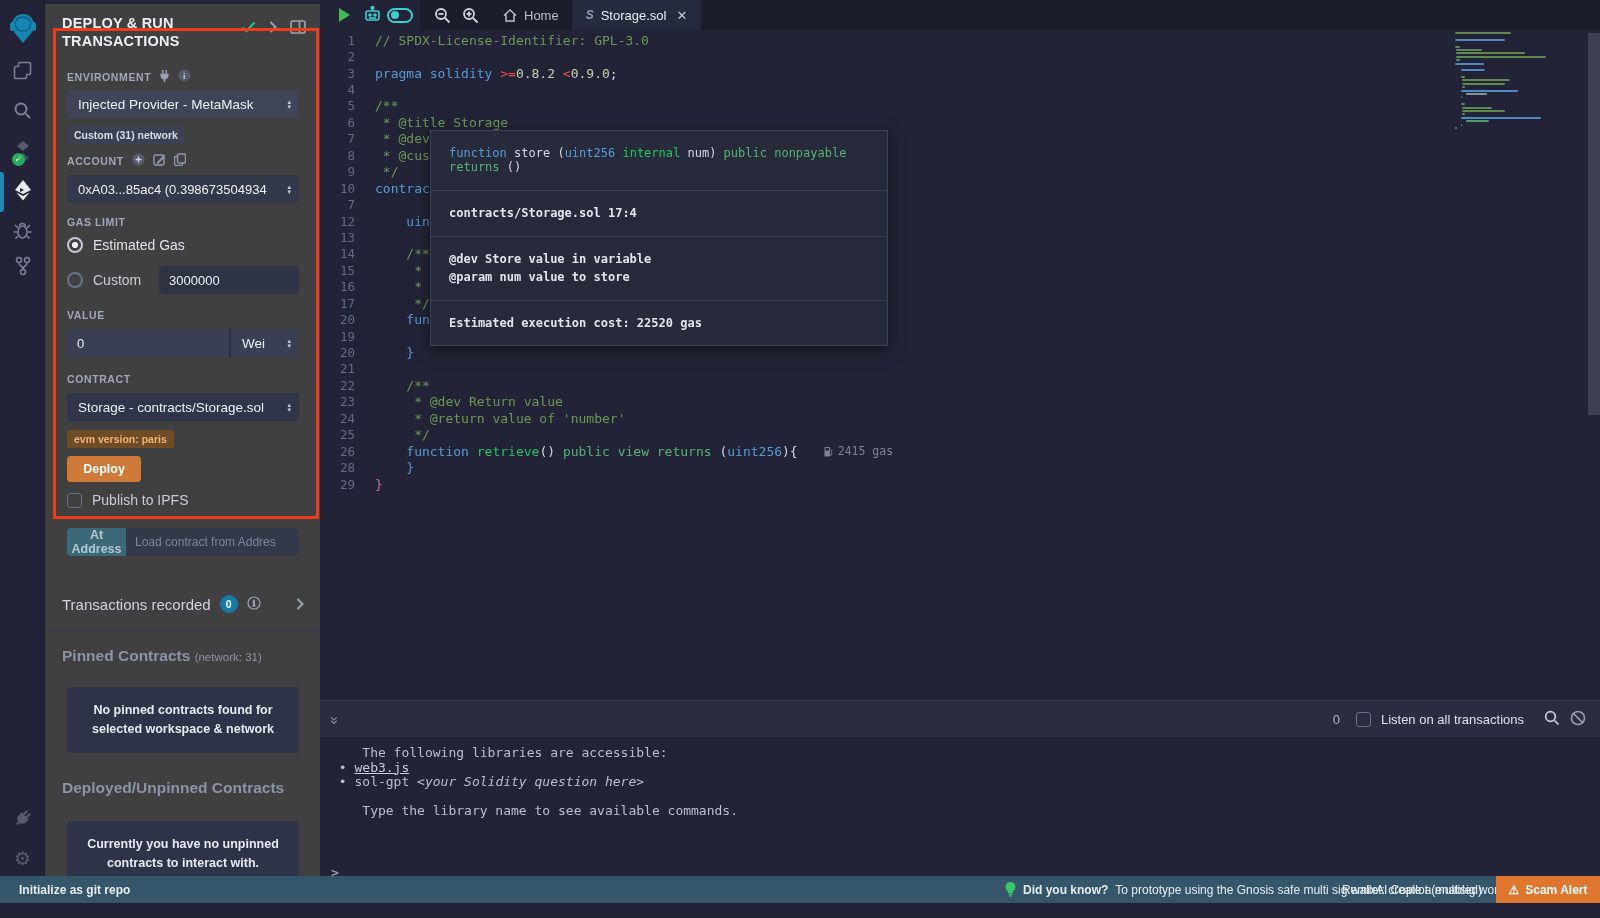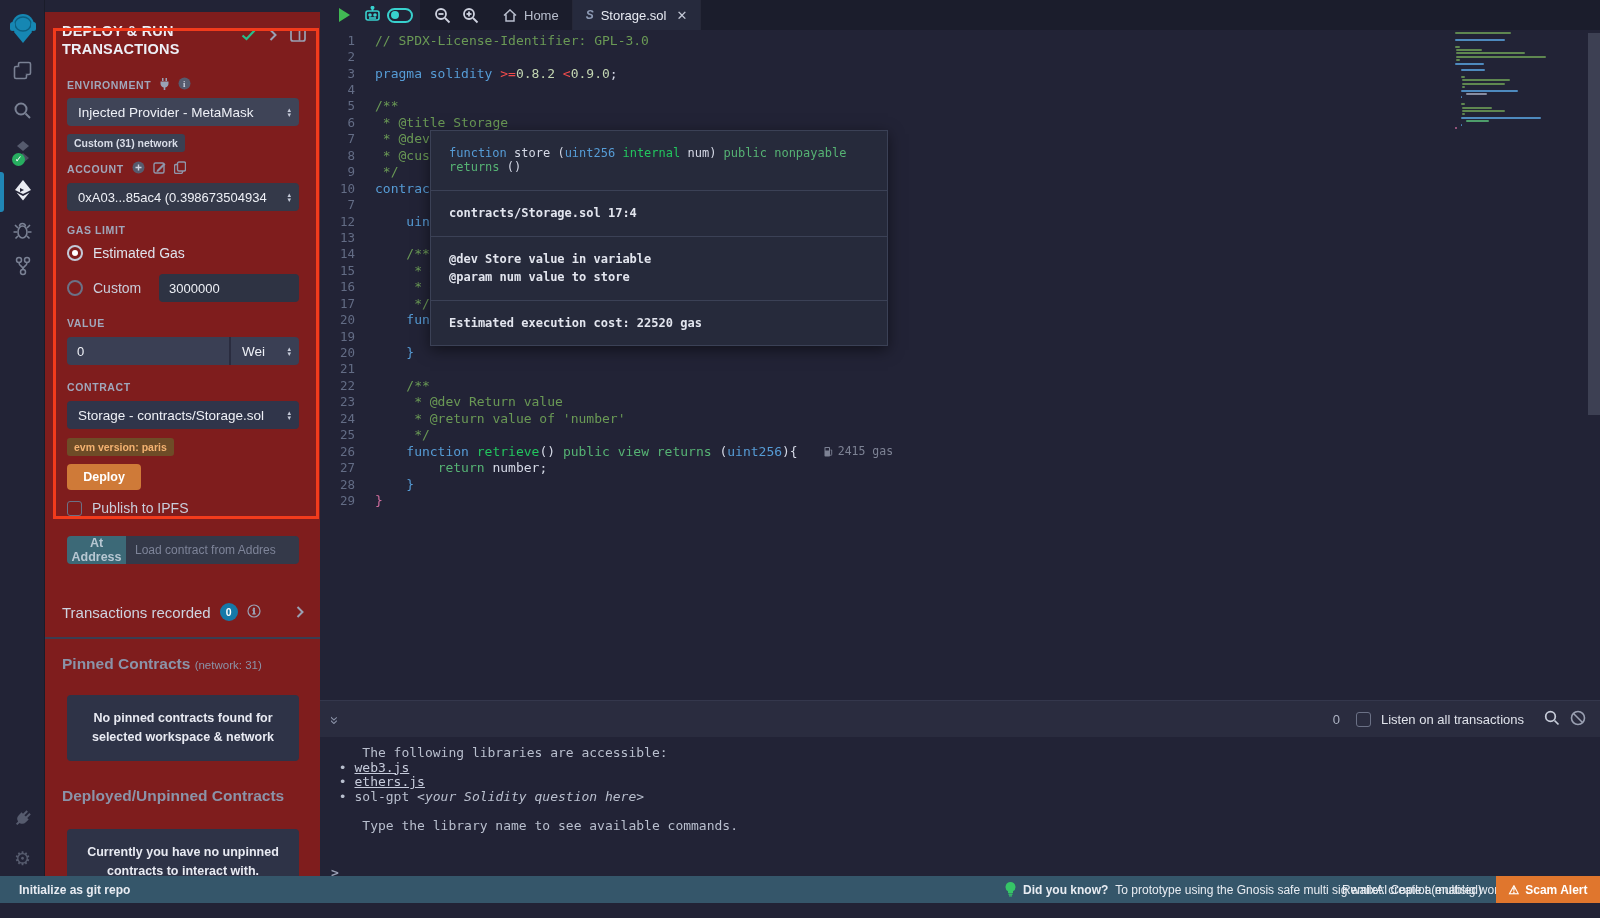--- a/index.html
+++ b/index.html
@@ -9,21 +9,21 @@
     background:#222336; font-family:"Liberation Sans",sans-serif;
     color:#d5d9e6; font-size:13px;
   }
   
   .rail { position:absolute; left:0; top:0; width:45px; height:876px; background:#222336; border-right:1px solid #1a1c2a; z-index:5; }
   .rail-item { position:absolute; left:0; width:45px; height:36px; display:flex; align-items:center; justify-content:center; color:#7a8194; }
   .rail-item svg { display:block; }
   .rail-active-bar { position:absolute; left:0; top:172px; width:4px; height:40px; background:#2086b5; border-radius:0 3px 3px 0; }
   .badge-dot { position:absolute; width:13px; height:13px; border-radius:50%; background:#27ae60; color:#fff; font-size:9px; display:flex; align-items:center; justify-content:center; }
   
-  .side { position:absolute; left:45px; top:12px; width:275px; height:876px; background:#7f1d1d; z-index:4; }
+  .side { position:absolute; left:45px; top:4px; width:275px; height:876px; background:#404040; z-index:4; }
   .panel-head { display:flex; align-items:flex-start; padding:10px 14px 0 17px; }
   .panel-title { font-size:14.5px; font-weight:bold; color:#edeff6; line-height:1.25; letter-spacing:.2px; width:160px; }
   .panel-head-icons { display:flex; gap:13px; margin-left:auto; margin-top:6px; align-items:center; color:#9aa1b4; }
   .red-rect { position:absolute; left:8px; top:28px; width:266px; height:491px; border:3px solid #f23b1c; z-index:60; pointer-events:none; }
   .grp { margin:0 0 0 22px; width:232px; }
   .lbl { font-size:10.5px; letter-spacing:.6px; color:#a0a7bb; font-weight:bold; display:flex; align-items:center; gap:8px; }
   .sel { height:28px; border-radius:4px; display:flex; align-items:center; padding:0 8px 0 11px; color:#eef0f6; font-size:13.5px; white-space:nowrap; overflow:hidden; }
   .caret { margin-left:auto; display:flex; flex-direction:column; line-height:5px; font-size:7px; color:#c6cbd9; padding-left:4px; }
   .badge { display:inline-block; background:#3b4052; color:#d8dce7; font-size:10.5px; font-weight:bold; border-radius:3px; padding:3px 7px; }
   .radio { width:16px; height:16px; border-radius:50%; border:2px solid #c3c8d6; display:inline-flex; align-items:center; justify-content:center; flex:none; }
@@ -472,24 +472,20 @@
             <span class="line-num">26</span>
             <span class="line-code"><span class="tk-w">    </span><span class="tk-k">function </span><span class="tk-t">retrieve</span><span class="tk-w">() </span><span class="tk-g">public view returns</span><span class="tk-w"> (</span><span class="tk-k">uint256</span><span class="tk-w">){</span></span>
             <span class="gas-note">
               <svg width="9" height="11" viewBox="0 0 9 11">
                 <rect x="0.5" y="1" width="5.5" height="9.5" rx="0.8" fill="#7d8294"></rect>
                 <rect x="1.5" y="2" width="3.5" height="2.5" fill="#222336"></rect>
                 <path d="M6.5 4 h1.2 v4.5 a0.9 0.9 0 0 1 -1.8 0" stroke="#7d8294" fill="none" stroke-width="0.9"></path>
               </svg>
               <span>2415 gas</span>
             </span>
-          </div>
-          <div class="code-line">
-            <span class="line-num">27</span>
-            <span class="line-code"><span class="tk-w">        </span><span class="tk-g">return</span><span class="tk-w"> number;</span></span>
           </div>
           <div class="code-line">
             <span class="line-num">28</span>
             <span class="line-code"><span class="tk-k">    }</span></span>
           </div>
           <div class="code-line">
             <span class="line-num">29</span>
             <span class="line-code"><span class="tk-m">}</span></span>
           </div>
         </div>
@@ -541,21 +537,20 @@
               <circle cx="8" cy="8" r="6.5"></circle>
               <line x1="3.5" y1="3.5" x2="12.5" y2="12.5"></line>
             </svg></span>
       </div>
     </div>
 
     <div class="term-body">
       <div>
           <div class="term-line"><span>    </span><span>The following libraries are accessible:</span></div>
           <div class="term-line"><span> • </span><span class="tl-l">web3.js</span></div>
-          <div class="term-line"><span> • </span><span class="tl-l">ethers.js</span></div>
           <div class="term-line"><span> • </span><span>sol-gpt </span><span class="tl-i">&lt;your Solidity question here&gt;</span></div>
           <div class="term-line">&nbsp;</div>
           <div class="term-line"><span>    </span><span>Type the library name to see available commands.</span></div>
         </div>
       <span class="term-prompt">&gt;</span>
     </div>
   </div>
 
   <div class="tooltip">
     <div class="tt-row tt-sig"><span class="tk-k">function </span><span class="tk-w">store </span><span class="tk-w">(</span><span class="tk-k">uint256</span><span class="tk-t"> internal</span><span class="tk-w"> num</span><span class="tk-w">) </span><span class="tk-g">public</span><span class="tk-w"> </span><span class="tk-g">nonpayable</span><span class="tk-w"> </span><span class="tk-g">returns</span><span class="tk-w"> ()</span></div>

